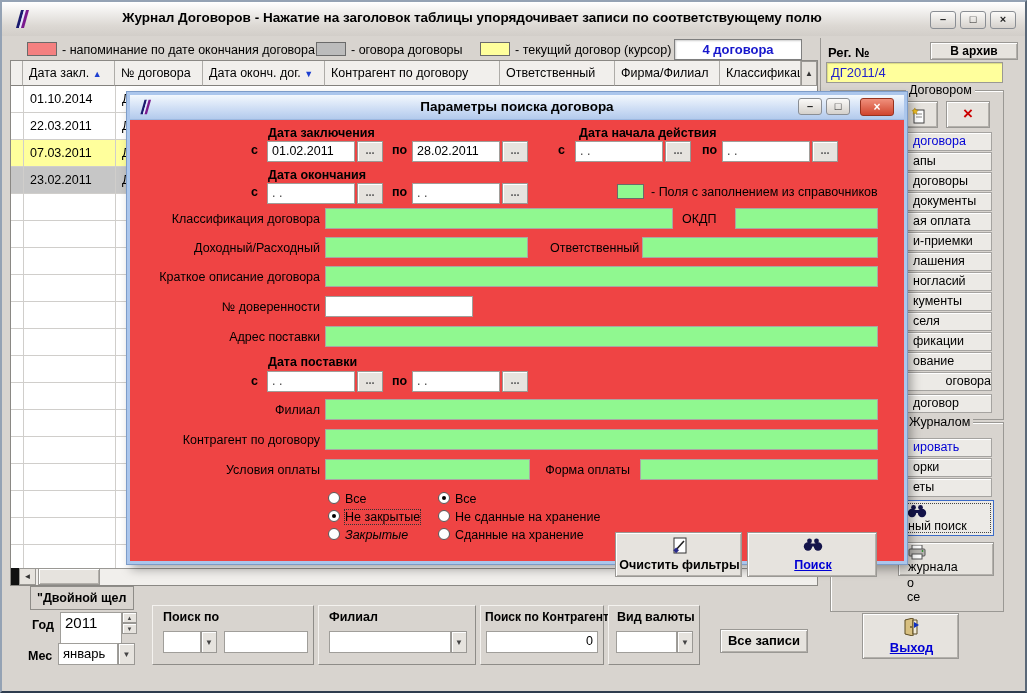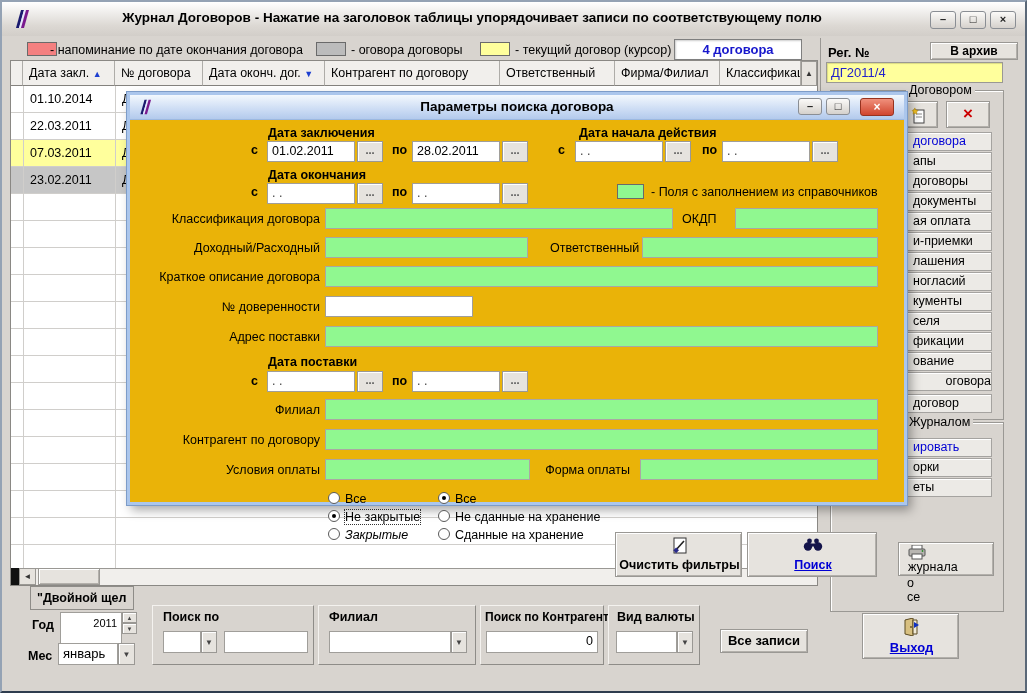--- a/index.html
+++ b/index.html
@@ -34,21 +34,21 @@
   .gfield{background:#90f890;border:1px solid #a9a7a3;line-height:19px;}
   .yfield{background:#ffff9c;border:1px solid #9a9894;box-shadow:inset 1px 1px 1px rgba(0,0,0,.15);
           color:#2222cc;font-size:13px;line-height:19px;padding:0 4px;}
   .dots{background:#e6e3de;border:1px solid #9a9894;box-shadow:inset 1px 1px 0 #fff;
         text-align:center;line-height:16px;font-weight:bold;color:#555;font-size:11px;}
   .lbl{text-align:right;white-space:nowrap;}
   .radio{width:12px;height:12px;border-radius:50%;background:#fff;border:1px solid #5a5a5a;}
   .radio.sel::after{content:"";position:absolute;left:3px;top:3px;width:4px;height:4px;border-radius:50%;background:#000;}
   .foc{outline:1px dotted #333;}
   .link{color:#0000d4;text-decoration:underline;font-weight:bold;}
-  .dlg{left:125px;top:90px;width:780px;height:413px;background:#eab308;
+  .dlg{left:125px;top:90px;width:780px;height:472px;background:#ef4444;
        border:3px solid #abc6ec;box-shadow:0 0 0 1px #7d9cc8,4px 5px 10px rgba(0,0,0,.35);z-index:20;}
   .dlgtitle{left:0;top:0;width:100%;height:25px;background:linear-gradient(#f3f8fd,#ccdcf4 60%,#b3caec);
             border-bottom:1px solid #9cb8e0;}
   .closebtn{width:34px;height:18px;background:linear-gradient(#f0907c,#d0452e);border:1px solid #97321f;
             border-radius:3px;color:#fff;font-weight:bold;text-align:center;line-height:16px;font-size:12px;}
   .combo-arrow{background:#e6e3de;border:1px solid #9a9894;box-shadow:inset 1px 1px 0 #fff;
                text-align:center;color:#444;font-size:8px;}
   .panelgrp{border:1px solid;border-color:#f4f2ef #8e8c88 #8e8c88 #f4f2ef;}
   svg{display:block;}
 </style>
@@ -65,21 +65,21 @@
         <polygon points="9,20 14,2 17,2 12,20" fill="#7a1a8e"></polygon>
       </svg>
     </span>
     <span class="a b" style="left:95px;top:8px;width:750px;text-align:center;font-size:13.5px;">Журнал Договоров  -  Нажатие на заголовок таблицы упорядочивает записи по соответствующему полю</span>
     <div class="a wbtn" style="left:928px;top:9px;">–</div>
     <div class="a wbtn" style="left:958px;top:9px;">□</div>
     <div class="a wbtn" style="left:988px;top:9px;">×</div>
   </div>
 
   <div class="a swatch" style="left:25px;top:40px;background:#f48080;"></div>
-  <span class="a" style="left:48px;top:41px;">- напоминание по дате окончания договора</span>
+  <span class="a" style="left:60px;top:41px;">- напоминание по дате окончания договора</span>
   <div class="a swatch" style="left:314px;top:40px;background:#bcbcbc;"></div>
   <span class="a" style="left:349px;top:41px;">- оговора договоры</span>
   <div class="a swatch" style="left:478px;top:40px;background:#ffff9c;"></div>
   <span class="a" style="left:513px;top:41px;">- текущий договор (курсор)</span>
   <div class="a countbox" style="left:672px;top:37px;width:128px;height:21px;">4 договора</div>
 
   <span class="a b" style="left:826px;top:43px;font-size:13px;">Рег. №</span>
   <div class="a btn b" style="left:928px;top:40px;width:88px;height:18px;line-height:16px;font-size:12px;">В архив</div>
   <div class="a yfield" style="left:824px;top:60px;width:177px;height:21px;">ДГ2011/4</div>
 
@@ -174,38 +174,50 @@
   <div class="a sbtn" style="left:840px;top:370px;width:150px;height:19px;text-align:right;">оговора</div>
   <div class="a sbtn" style="left:840px;top:392px;width:150px;height:19px;">договор</div>
 
   <div class="a grp" style="left:828px;top:420px;width:174px;height:190px;"></div>
   <span class="a grplegend" style="left:904px;top:414px;">Журналом</span>
 
   <div class="a sbtn bluetext" style="left:840px;top:436px;width:150px;height:19px;">ировать</div>
   <div class="a sbtn" style="left:840px;top:476px;width:150px;height:19px;">еты</div>
   <div class="a sbtn" style="left:840px;top:456px;width:150px;height:19px;">орки</div>
 
+  <div class="a" style="left:896px;top:498px;width:96px;height:36px;background:#eceae6;border:1px solid #3c6cc8;outline:1px dotted #444;outline-offset:-4px;">
+    <span class="a" style="left:8px;top:3px;">
+      <svg width="20" height="14" viewBox="0 0 20 14">
+        <circle cx="5" cy="9" r="4.2" fill="#14144a"></circle>
+        <circle cx="15" cy="9" r="4.2" fill="#14144a"></circle>
+        <circle cx="6.5" cy="3.5" r="2.4" fill="#14144a"></circle>
+        <circle cx="13.5" cy="3.5" r="2.4" fill="#14144a"></circle>
+        <rect x="8" y="6" width="4" height="3" fill="#14144a"></rect>
+      </svg>
+    </span>
+    <span class="a" style="left:9px;top:18px;white-space:nowrap;">ный поиск</span>
+  </div>
 
   <div class="a btn" style="left:896px;top:540px;width:96px;height:34px;text-align:left;">
     <span class="a" style="left:8px;top:2px;">
       <svg width="20" height="15" viewBox="0 0 20 15">
         <rect x="5" y="0" width="10" height="5" fill="#fff" stroke="#555"></rect>
         <rect x="2" y="4" width="16" height="7" rx="1" fill="#b8b6b2" stroke="#555"></rect>
         <rect x="5" y="9" width="10" height="5" fill="#fff" stroke="#555"></rect>
         <circle cx="15.5" cy="6" r="0.9" fill="#2a8a2a"></circle>
       </svg>
     </span>
     <span class="a" style="left:9px;top:17px;white-space:nowrap;">журнала</span>
   </div>
 
   <span class="a" style="left:905px;top:574px;">о</span>
   <span class="a" style="left:905px;top:588px;">се</span>
 
   <span class="a b" style="left:30px;top:616px;">Год</span>
-  <div class="a field" style="left:58px;top:610px;width:62px;height:36px;text-align:right;font-size:11px;line-height:20px;">2011</div>
+  <div class="a field" style="left:58px;top:610px;width:62px;height:36px;text-align:left;font-size:15px;line-height:20px;">2011</div>
   <div class="a combo-arrow" style="left:120px;top:610px;width:15px;height:11px;line-height:10px;font-size:6px;">▲</div>
   <div class="a combo-arrow" style="left:120px;top:621px;width:15px;height:11px;line-height:10px;font-size:6px;">▼</div>
 
   <span class="a b" style="left:26px;top:647px;">Мес</span>
   <div class="a field" style="left:56px;top:641px;width:60px;height:22px;font-size:13px;line-height:20px;">январь</div>
   <div class="a combo-arrow" style="left:116px;top:641px;width:17px;height:22px;line-height:21px;">▼</div>
 
   <div class="a panelgrp" style="left:150px;top:603px;width:162px;height:60px;">
     <span class="a b" style="left:10px;top:4px;">Поиск по</span>
     <div class="a field" style="left:10px;top:25px;width:38px;height:22px;"></div>

